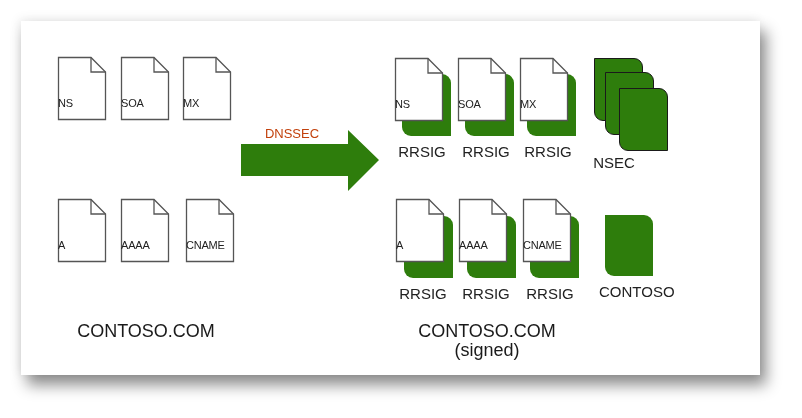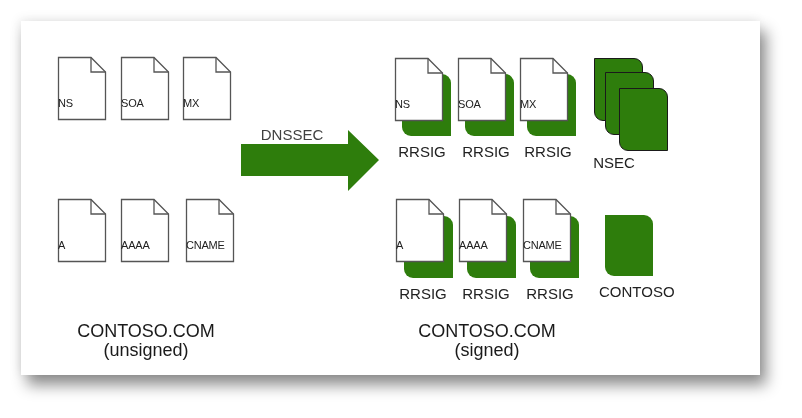--- a/index.html
+++ b/index.html
@@ -20,21 +20,21 @@
     position: absolute; width: 49px; height: 62px; background: #2e7d0c;
     border-radius: 0 9px 0 9px;
   }
   .caption { position: absolute; font-size: 15px; color: #222; text-align: center; width: 60px; }
   .nsec-card {
     position: absolute; width: 47px; height: 61px; background: #2e7d0c;
     border: 1.5px solid #1a1a1a; border-radius: 0 9px 0 9px;
   }
   .dnskey { position: absolute; width: 48px; height: 61px; background: #2e7d0c; border-radius: 0 9px 0 9px; }
   .zone-title { position: absolute; font-size: 18px; color: #1a1a1a; text-align: center; width: 160px; line-height: 19px; }
-  .arrow-label { position: absolute; font-size: 15px; color: #404040; text-align: center; width: 100px; }
+  .arrow-label { position: absolute; font-size: 13px; color: #c2410c; text-align: center; width: 100px; }
 </style>
 </head>
 <body>
 
 <div class="card"></div>
 
 <div class="doc" style="left:58px;top:57px;">
   <svg width="48" height="63">
       <path d="M0.5,0.5 H33 L47.5,15 V62.5 H0.5 Z" fill="#fff" stroke="#555" stroke-width="1.3"></path>
       <path d="M33,0.5 V15 H47.5" fill="none" stroke="#555" stroke-width="1.3"></path>
@@ -146,18 +146,17 @@
     </svg>
   <div class="doc-label">CNAME</div>
 </div>
 <div class="caption" style="left:520px;top:285px;">RRSIG</div>
 
 <div class="dnskey" style="left:605px;top:215px;"></div>
 <div class="caption" style="left:599px;top:283px;">CONTOSO</div>
 
 <div class="zone-title" style="left:66px;top:322px;">
   <div>CONTOSO.COM</div>
-  <div>(unsigned)</div>
 </div>
 <div class="zone-title" style="left:407px;top:322px;">
   <div>CONTOSO.COM</div>
   <div>(signed)</div>
 </div>
 
 </body></html>

